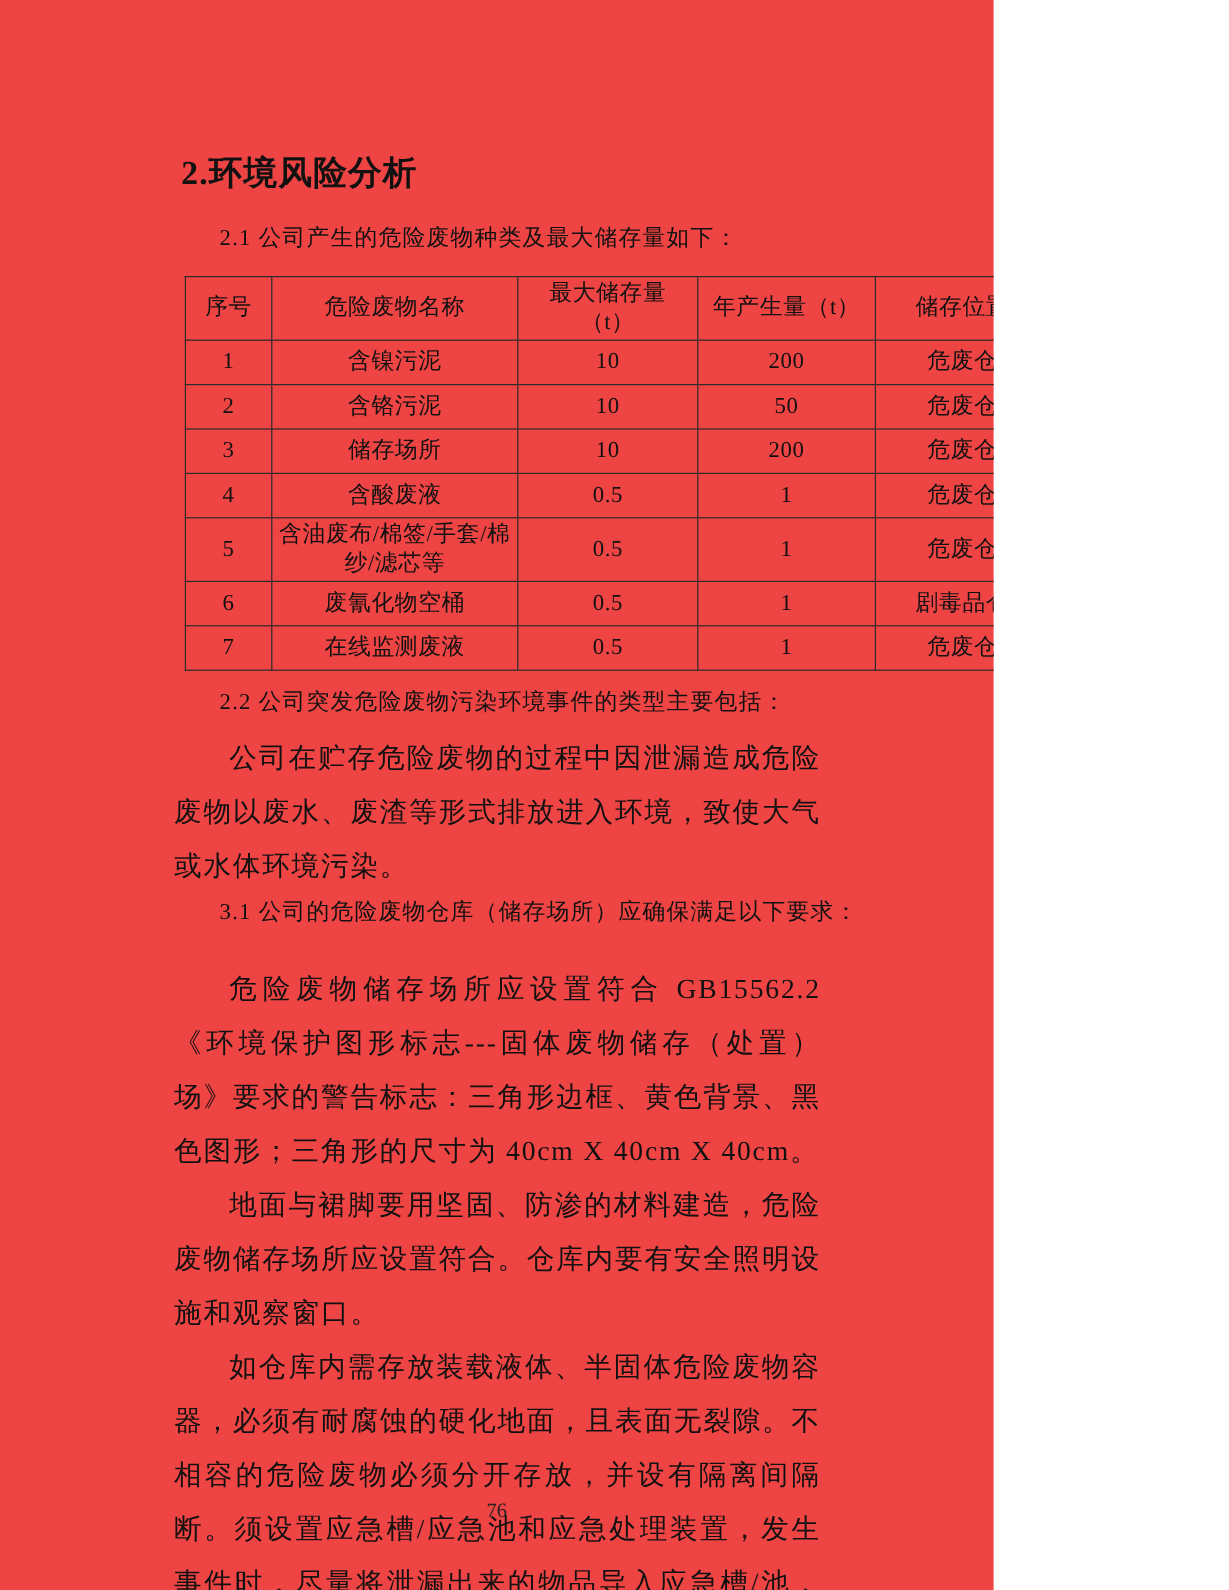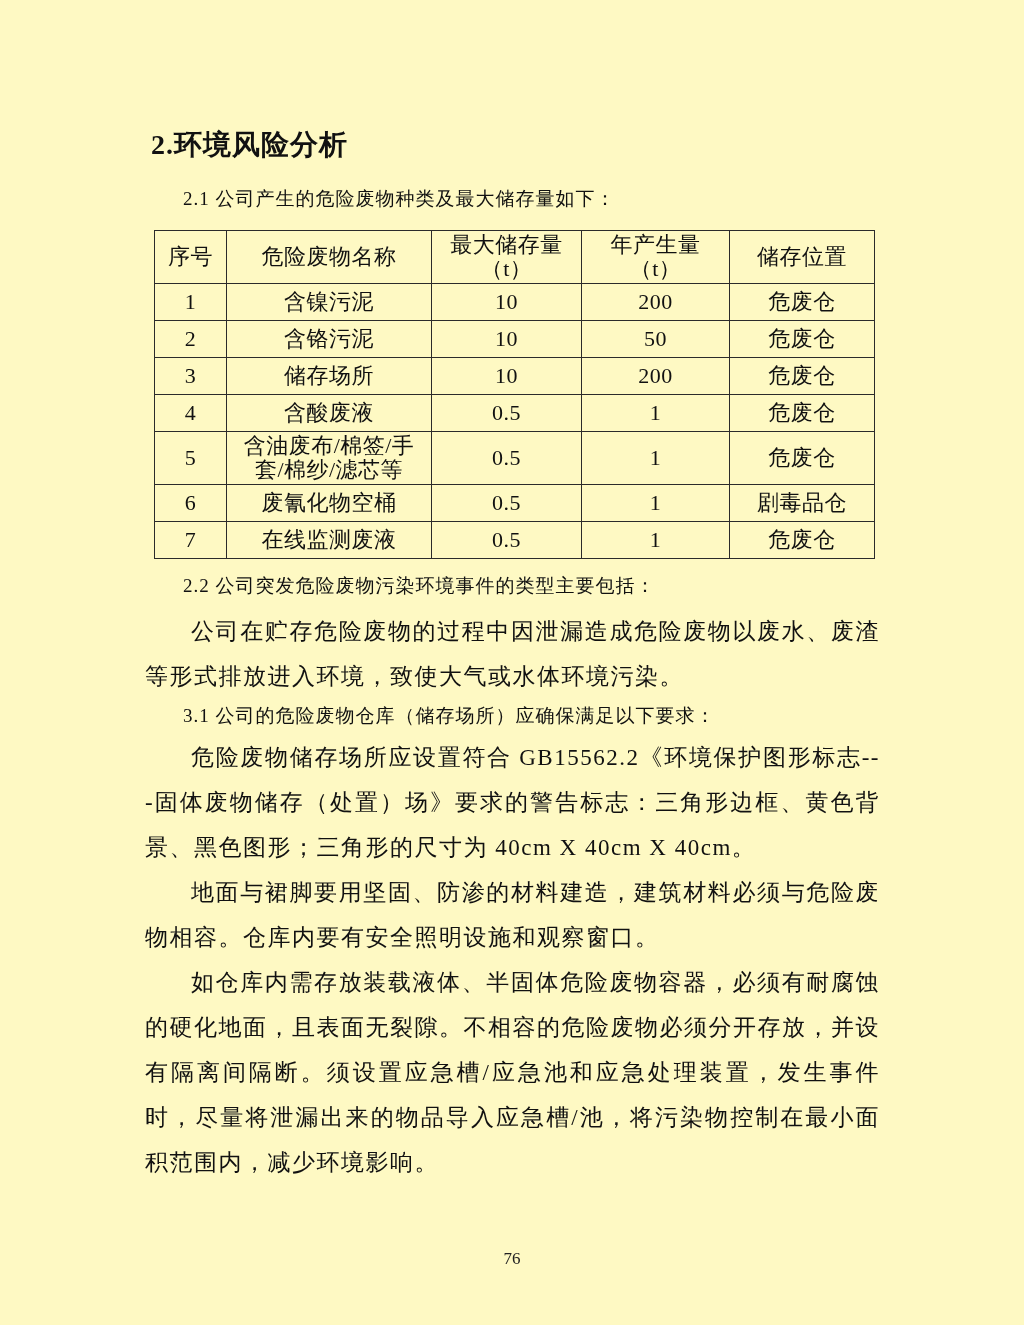--- a/index.html
+++ b/index.html
@@ -4,23 +4,23 @@
 <style>
   html,body{margin:0;padding:0;}
   body{
     background:#ffffff;
     font-family:"Liberation Serif","DejaVu Serif",serif;
     color:#111111;
     -webkit-font-smoothing:antialiased;
   }
   .page{
     position:relative;
-    width:1024px;
+    width:828px;
     height:1325px;
-    background:#fef9c3;
+    background:#ef4444;
     box-sizing:border-box;
     padding:128px 144px 0 145px;
     overflow:hidden;
   }
   .h-sec{
     font-size:28px;
     font-weight:bold;
     margin:0 0 0 6px;
     letter-spacing:1px;
     line-height:34px;
@@ -30,35 +30,35 @@
   .line-indent{
     font-size:19px;
     margin:0;
     text-indent:2em;
     line-height:34px;
     letter-spacing:1px;
     white-space:nowrap;
   }
   .line-21{margin-bottom:14px;}
   .line-22{margin-top:10px;margin-bottom:6px;}
-  .line-31{margin-bottom:2px;}
+  .line-31{margin-bottom:24px;}
   .para{
     font-size:23px;
     margin:0;
     text-indent:2em;
     text-align:justify;
     line-height:45px;
     letter-spacing:1.5px;
   }
   table.waste{
     border-collapse:collapse;
     table-layout:fixed;
     width:720px;
     margin-left:9px;
-    font-size:22px;
+    font-size:19px;
     text-align:center;
   }
   table.waste th, table.waste td{
     border:1.4px solid #2b2b2b;
     padding:2px 4px;
     font-weight:normal;
     vertical-align:middle;
     line-height:24px;
     letter-spacing:0.5px;
   }
@@ -154,18 +154,18 @@
   </table>
 
   <p class="line-indent line-22">2.2 公司突发危险废物污染环境事件的类型主要包括：</p>
 
   <p class="para">公司在贮存危险废物的过程中因泄漏造成危险废物以废水、废渣等形式排放进入环境，致使大气或水体环境污染。</p>
 
 
   <p class="line-indent line-31">3.1 公司的危险废物仓库（储存场所）应确保满足以下要求：</p>
 
   <p class="para">危险废物储存场所应设置符合 GB15562.2《环境保护图形标志---固体废物储存（处置）场》要求的警告标志：三角形边框、黄色背景、黑色图形；三角形的尺寸为 40cm X 40cm X 40cm。</p>
-  <p class="para">地面与裙脚要用坚固、防渗的材料建造，建筑材料必须与危险废物相容。仓库内要有安全照明设施和观察窗口。</p>
+  <p class="para">地面与裙脚要用坚固、防渗的材料建造，危险废物储存场所应设置符合。仓库内要有安全照明设施和观察窗口。</p>
   <p class="para">如仓库内需存放装载液体、半固体危险废物容器，必须有耐腐蚀的硬化地面，且表面无裂隙。不相容的危险废物必须分开存放，并设有隔离间隔断。须设置应急槽/应急池和应急处理装置，发生事件时，尽量将泄漏出来的物品导入应急槽/池，将污染物控制在最小面积范围内，减少环境影响。</p>
 
   <div class="footer">76</div>
 
 </div>
 
 </body></html>

